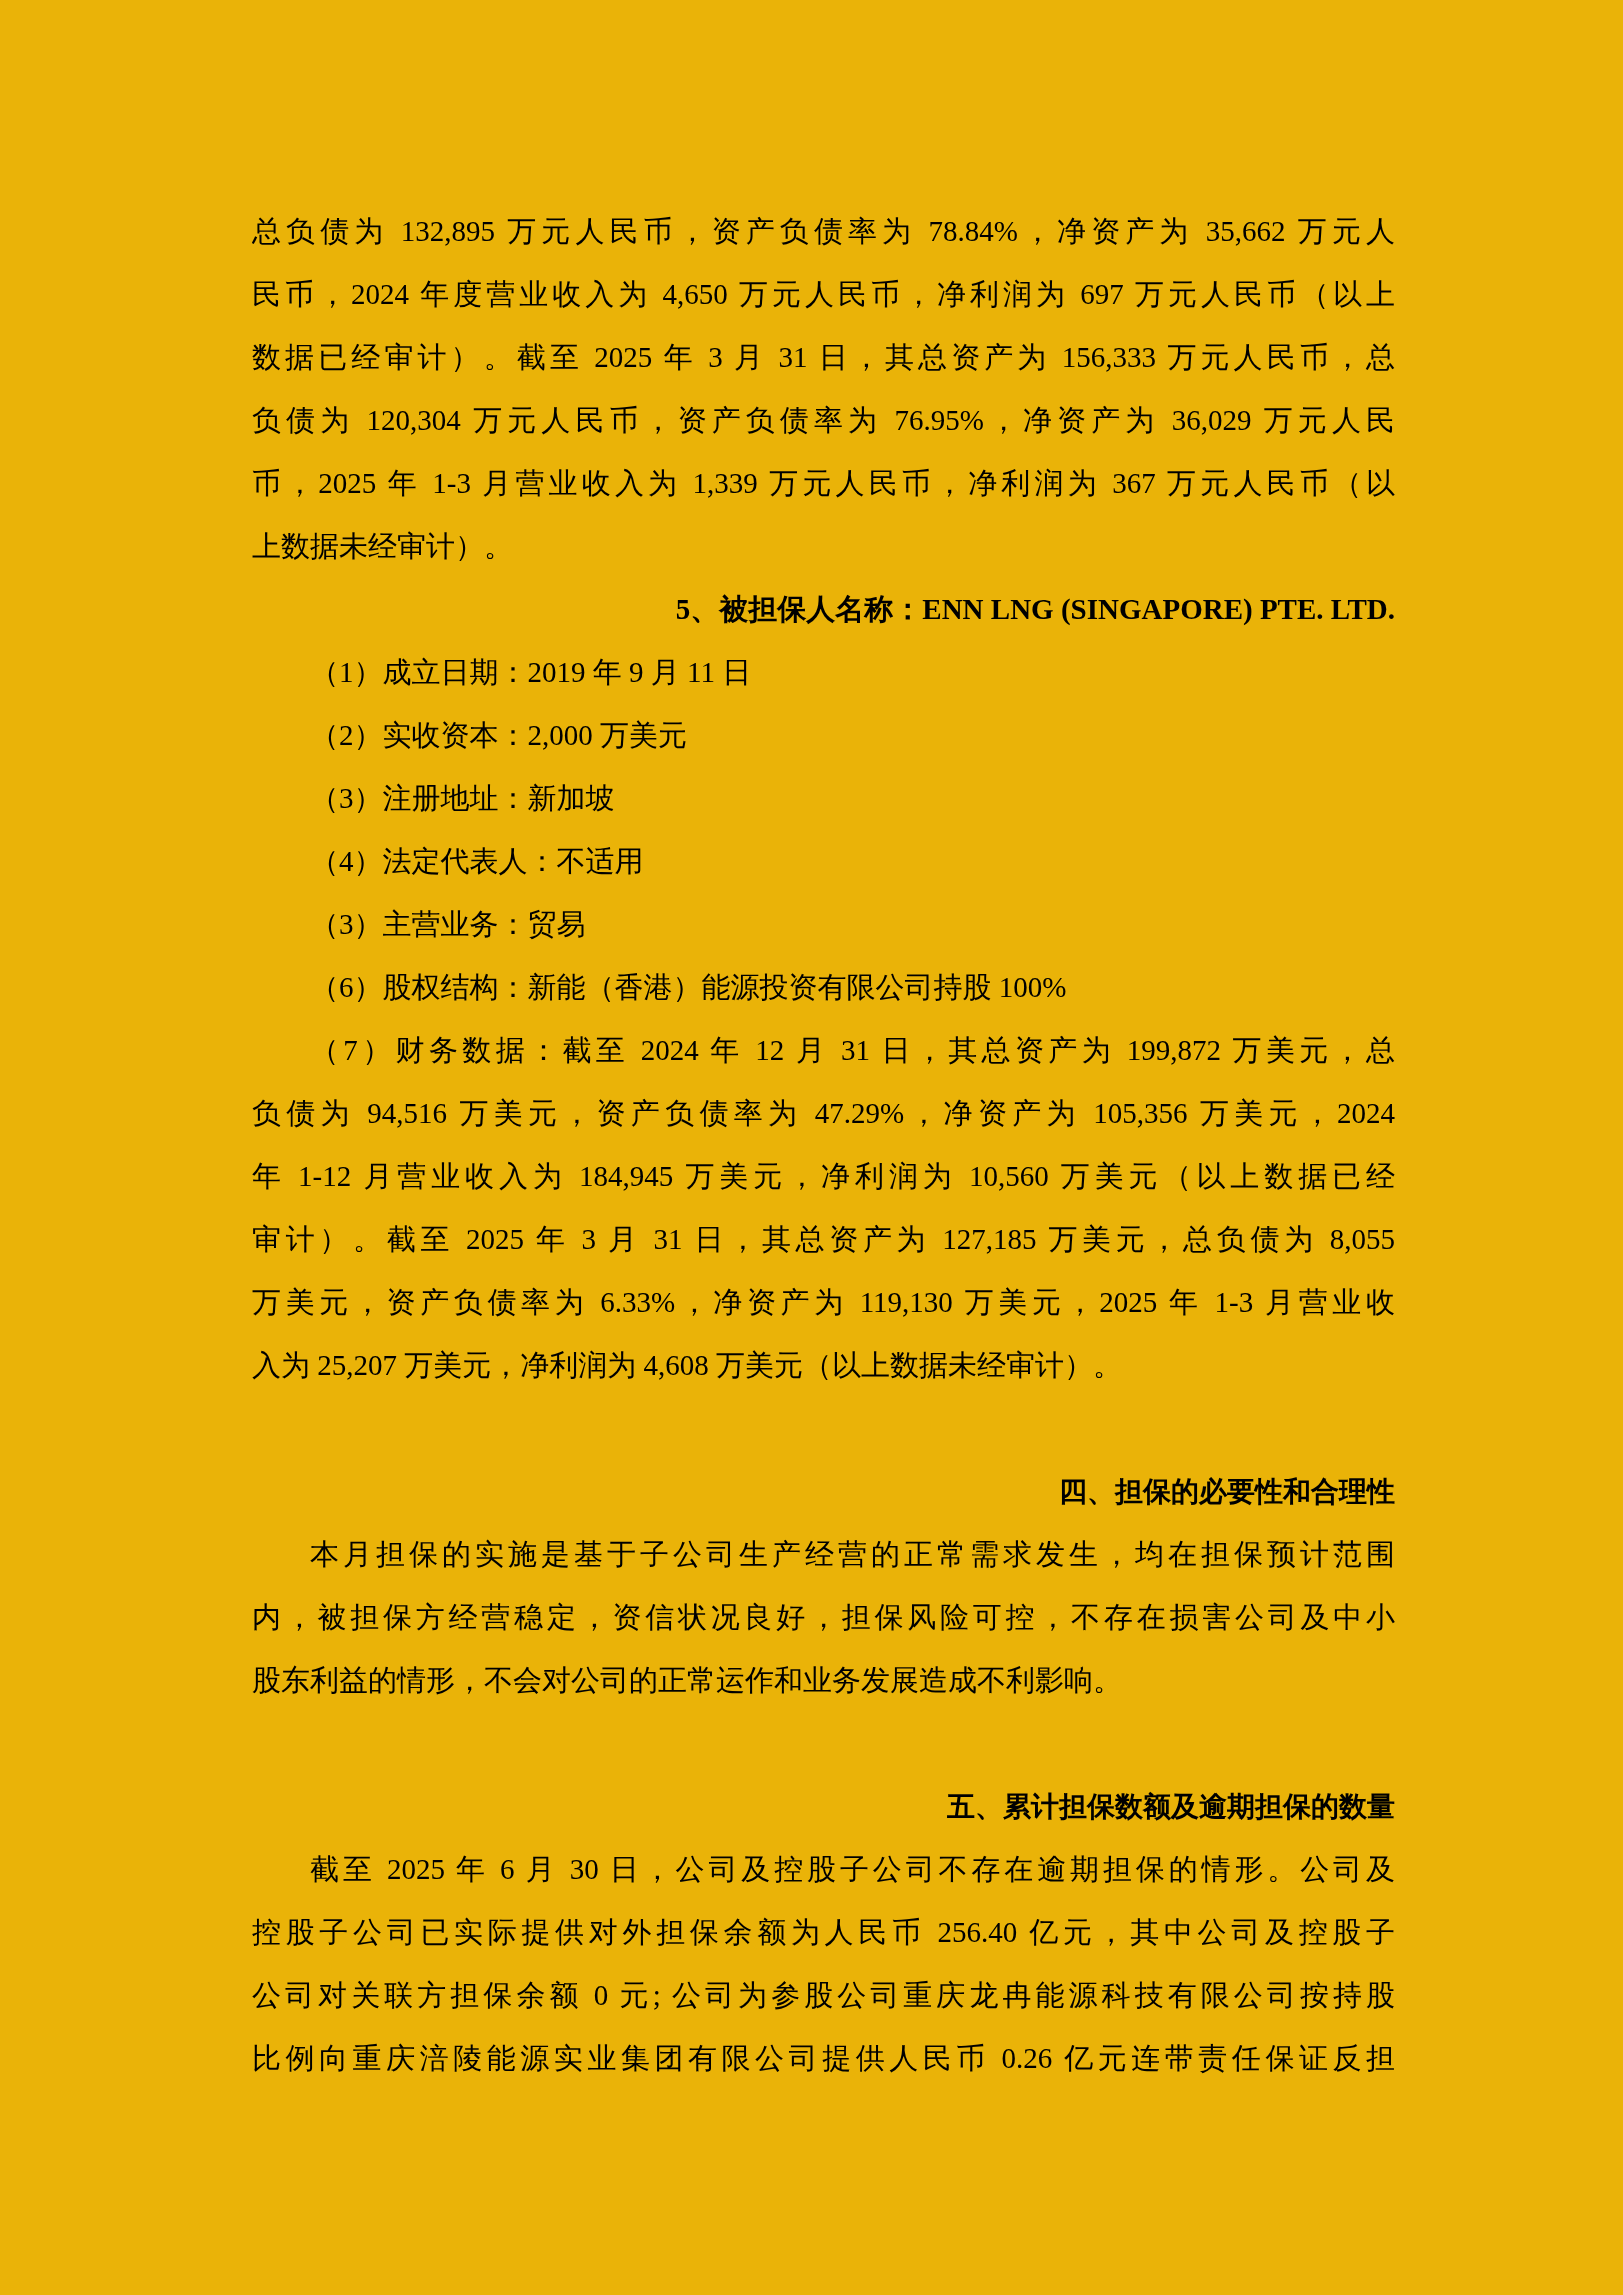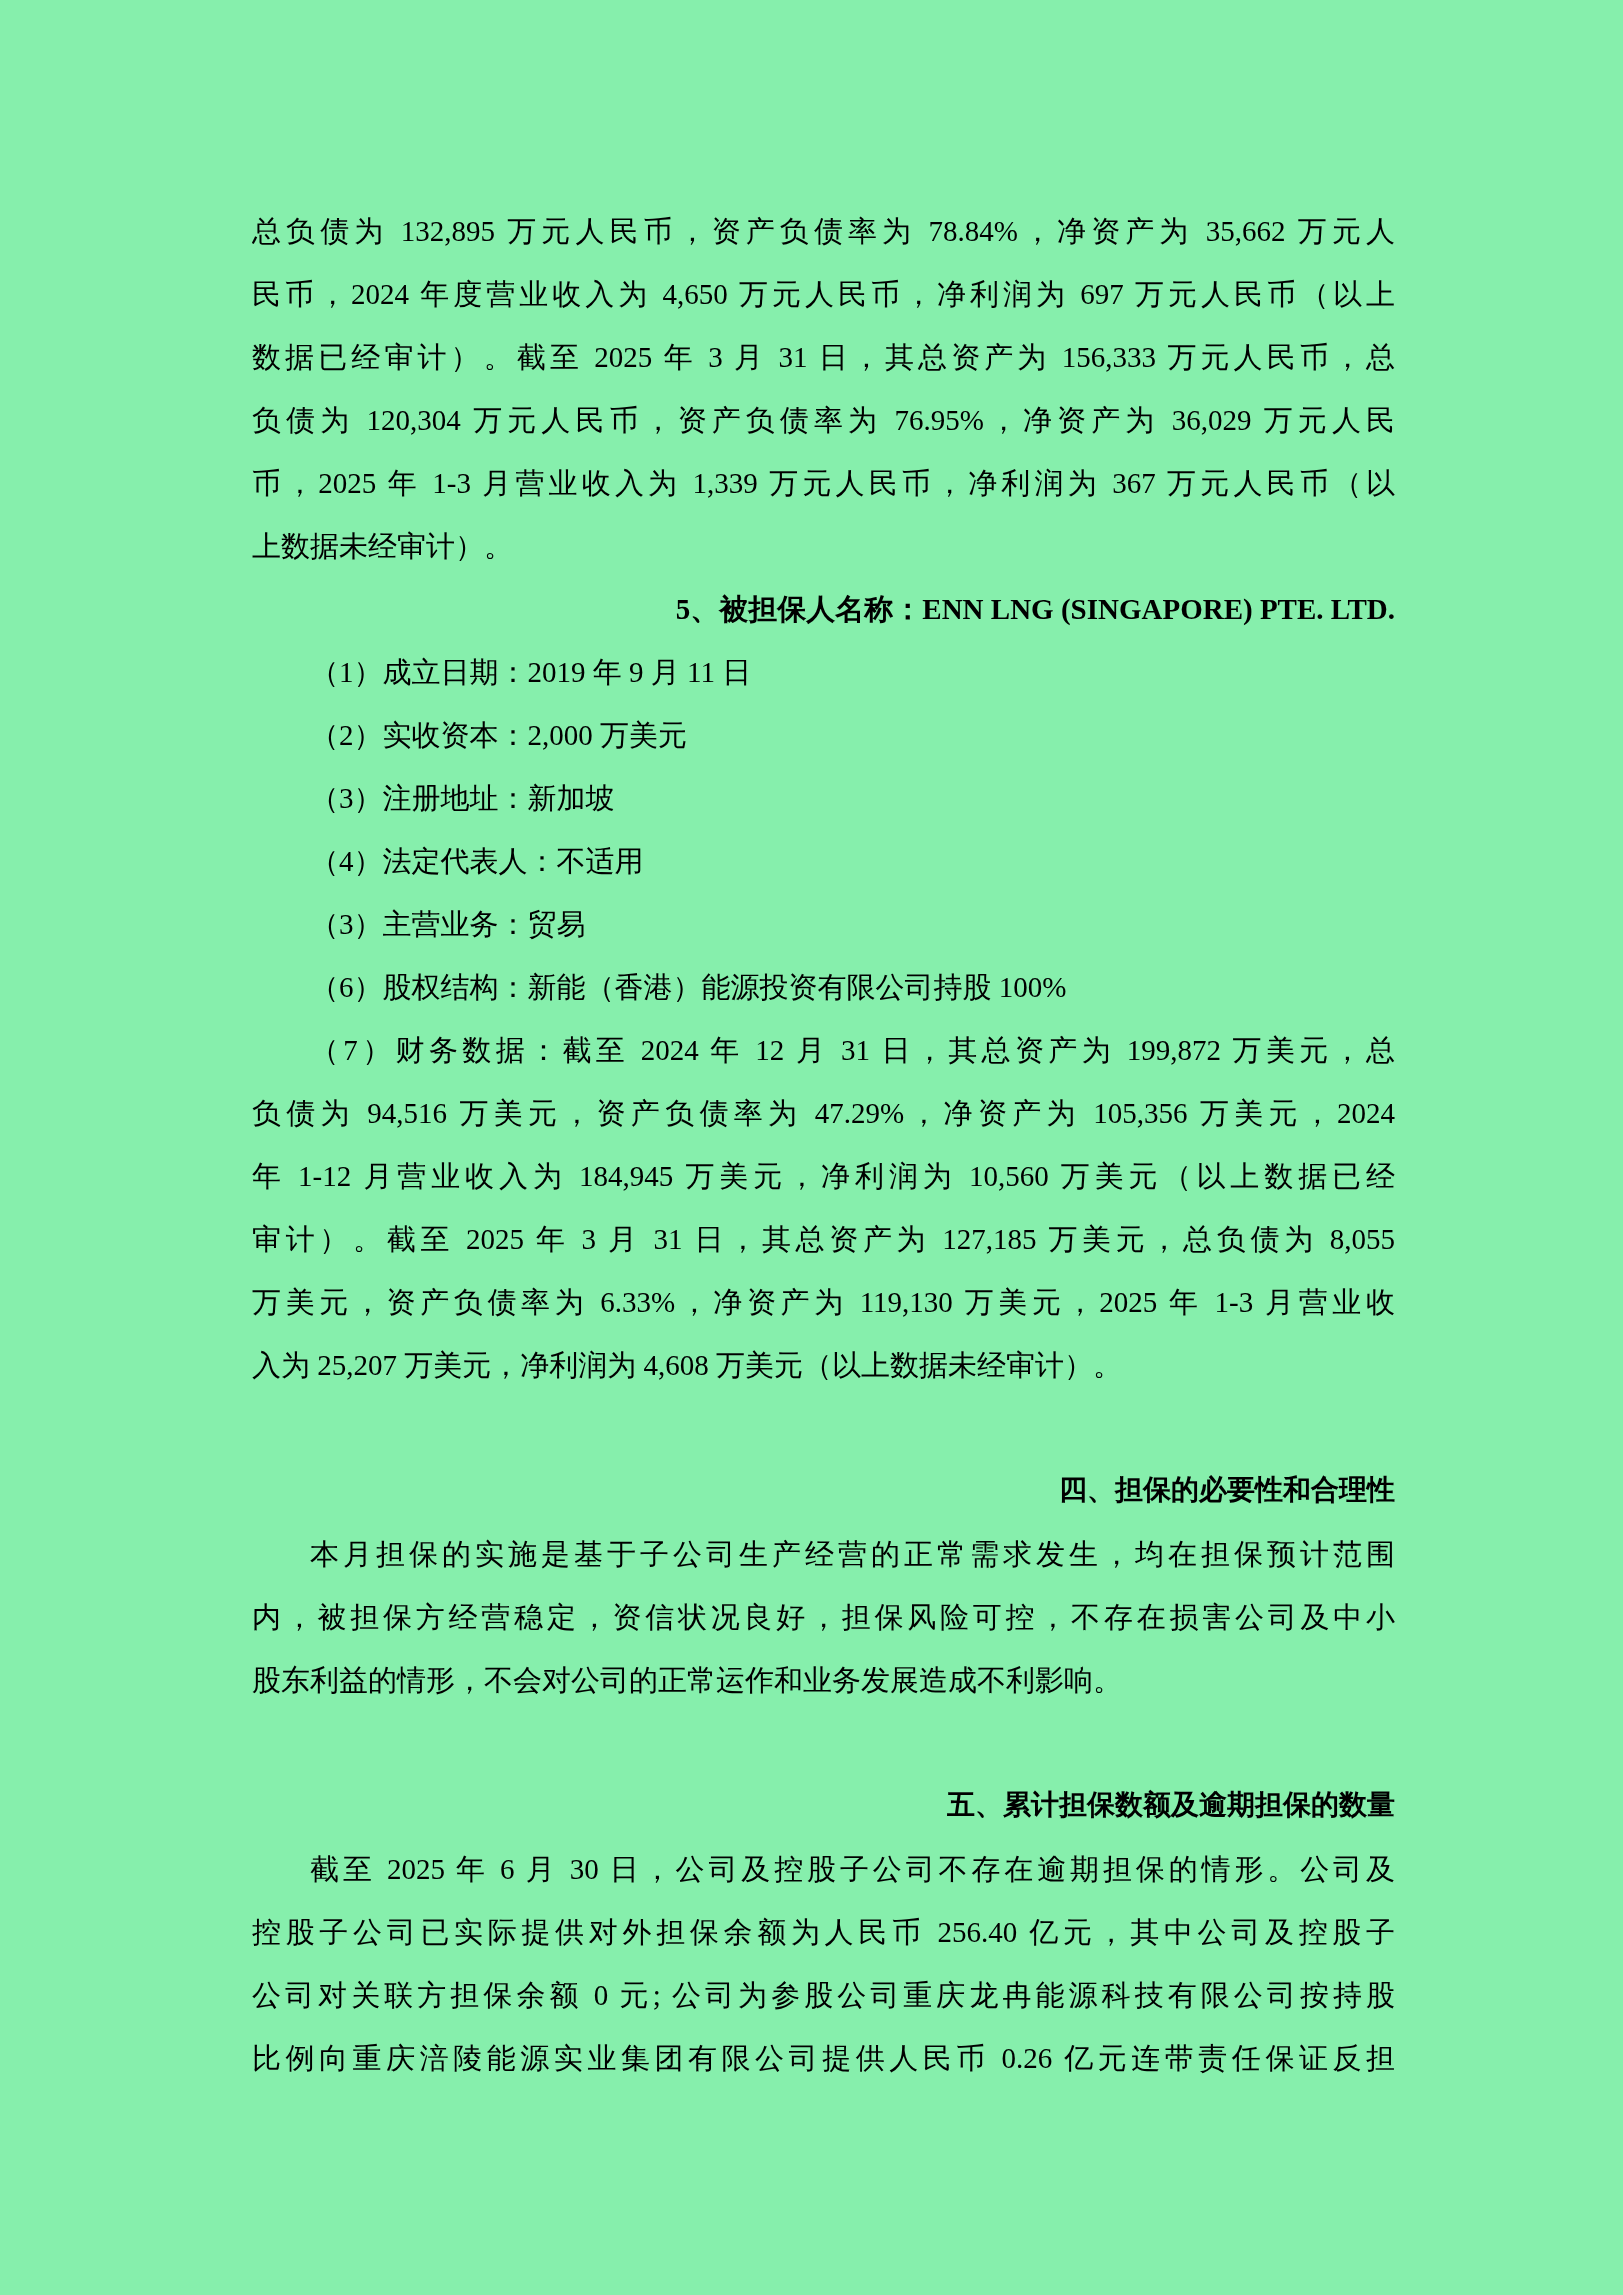--- a/index.html
+++ b/index.html
@@ -12,21 +12,21 @@
     height: 2295px;
     position: relative;
     font-family: "Liberation Serif", "DejaVu Serif", serif;
     color: #000000;
   }
   .page {
     position: absolute;
     left: 0; top: 0;
     width: 1623px;
     height: 2295px;
-    background: #86efac;
+    background: #eab308;
     overflow: hidden;
   }
   .doc {
     position: absolute;
     left: 252px;
     top: 200px;
     width: 1143px;
     font-size: 29px;
     line-height: 63px;
   }
@@ -44,21 +44,21 @@
   }
   .heading {
     height: 63px;
     overflow: hidden;
     font-weight: bold;
     text-indent: 52px;
     text-align: right;
   }
   
   .heading.section {
-    font-family: Liberation Mono, monospace;
+    font-family: Liberation Sans, sans-serif;
     font-size: 28px;
     text-indent: 62px;
   }
   .item {
     height: 63px;
     overflow: hidden;
     text-indent: 58px;
   }
   .spacer {
     height: 63px;

